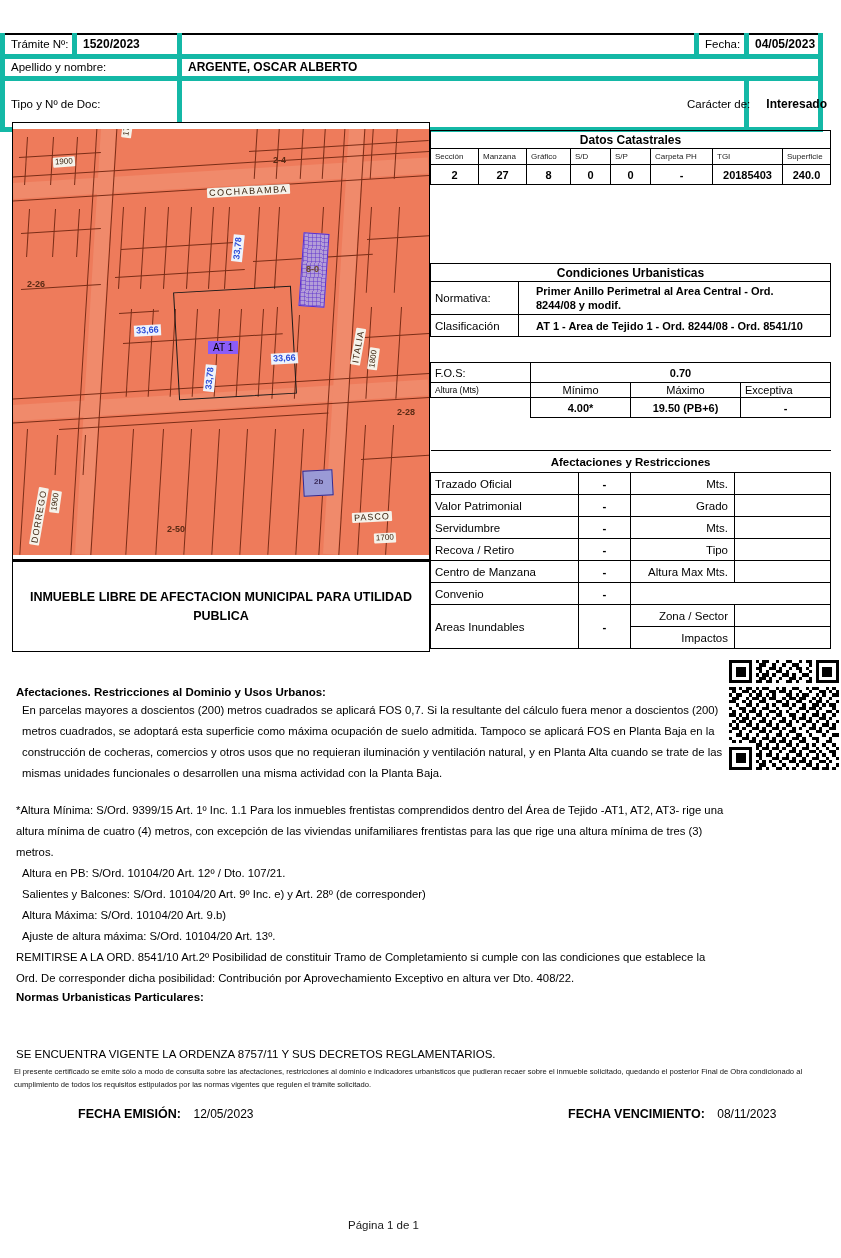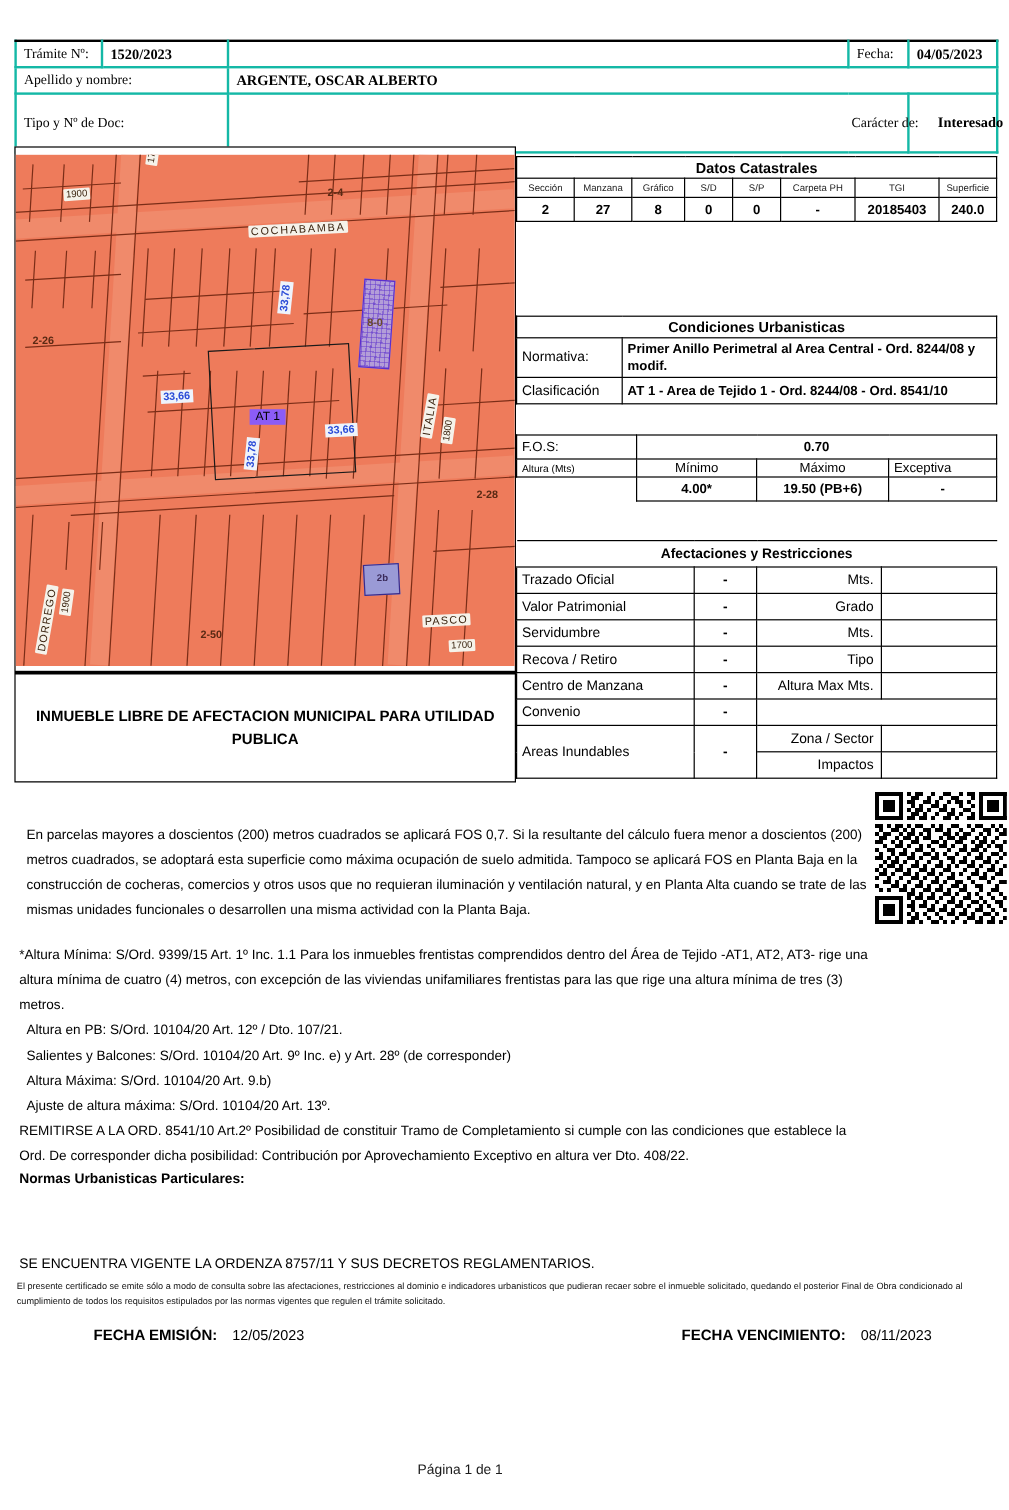--- a/index.html
+++ b/index.html
@@ -11,28 +11,27 @@
     width: 841px; height: 1258px;
     position: relative;
     font-family: "Liberation Sans", sans-serif;
     color: #000;
     -webkit-font-smoothing: antialiased;
   }
   .page { position: relative; width: 841px; height: 1258px; }
 
   
   .hdr {
-    position: absolute; left: 12px; top: 33px;
+    position: absolute; left: 0; top: 33px;
     width: 818px;
     border-collapse: collapse;
     table-layout: fixed;
-    font-family: Liberation Serif, serif;
   }
   .hdr td {
-    border: 2px solid #14b8a6;
+    border: 5px solid #14b8a6;
     height: 22px;
     padding: 0 6px;
     font-size: 11.5px;
     vertical-align: middle;
     white-space: nowrap;
   }
   .hdr td.lbl { font-size: 11.5px; font-weight: normal; }
   .hdr td.val { font-weight: bold; font-size: 12px; }
   .rowTop td { border-top: 2px solid #000; }
   .cap-right { text-align: right; padding-right: 8px; font-size: 11.5px;}
@@ -118,29 +117,29 @@
 
   
   .rt {
     position: absolute;
     border-collapse: collapse;
     table-layout: fixed;
     font-size: 11px;
   }
   .rt td { border: 1px solid #000; padding: 1px 4px; vertical-align: middle; }
   .t-title { font-weight: bold; text-align: center; font-size: 12px; height: 18px; }
-  .t-sub { text-align: center; font-size: 8px; color: #222; height: 16px; }
+  .t-sub { text-align: left; font-size: 8px; color: #222; height: 16px; }
   .t-val { text-align: center; font-weight: bold; font-size: 11px; height: 20px; }
 
   
   #tblCatastro { left: 430px; top: 130px; width: 400px; }
   
   #tblCondiciones { left: 430px; top: 263px; width: 400px; }
   #tblCondiciones td.ck { font-size: 11.5px; height: 22px; }
-  #tblCondiciones td.cv { font-weight: bold; font-size: 11px; line-height: 14px; padding: 2px 4px; }
+  #tblCondiciones td.cv { font-weight: bold; font-size: 11px; line-height: 14px; padding: 2px 17px; }
   
   #tblIndicadores { left: 430px; top: 362px; width: 400px; }
   #tblIndicadores td.ik { font-size: 11px; }
   #tblIndicadores td.tiny { font-size: 8.5px; }
   
   #tblAfect { left: 430px; top: 450px; width: 400px; }
   #tblAfect td { height: 22px; font-size: 11.5px; }
   #tblAfect td.dash { text-align: center; font-weight: bold; }
   #tblAfect td.unit { text-align: right; padding-right: 6px; }
   #tblAfect td.blank { border-right: 1px solid #000; }
@@ -795,20 +794,21 @@
           <rect x="19" y="32" width="1" height="1"></rect>
           <rect x="22" y="32" width="1" height="1"></rect>
           <rect x="25" y="32" width="2" height="1"></rect>
           <rect x="28" y="32" width="2" height="1"></rect>
           <rect x="31" y="32" width="1" height="1"></rect>
       </g>
     </svg>
   </div>
 
   <div class="body-wrap">
+    <div class="h-bold">Afectaciones. Restricciones al Dominio y Usos Urbanos:</div>
     <p class="p-txt ind">En parcelas mayores a doscientos (200) metros cuadrados se aplicará FOS 0,7. Si la resultante del cálculo fuera menor a doscientos (200) metros cuadrados, se adoptará esta superficie como máxima ocupación de suelo admitida. Tampoco se aplicará FOS en Planta Baja en la construcción de cocheras, comercios y otros usos que no requieran iluminación y ventilación natural, y en Planta Alta cuando se trate de las mismas unidades funcionales o desarrollen una misma actividad con la Planta Baja.</p>
     <div class="spacer"></div>
     <p class="p-txt">*Altura Mínima: S/Ord. 9399/15 Art. 1º Inc. 1.1 Para los inmuebles frentistas comprendidos dentro del Área de Tejido -AT1, AT2, AT3- rige una altura mínima de cuatro (4) metros, con excepción de las viviendas unifamiliares frentistas para las que rige una altura mínima de tres (3) metros.</p>
     <div class="line">Altura en PB: S/Ord. 10104/20 Art. 12º / Dto. 107/21.</div>
     <div class="line">Salientes y Balcones: S/Ord. 10104/20  Art. 9º Inc. e) y Art. 28º (de corresponder)</div>
     <div class="line">Altura Máxima: S/Ord. 10104/20 Art. 9.b)</div>
     <div class="line">Ajuste de altura máxima: S/Ord. 10104/20 Art. 13º.</div>
     <p class="p-txt">REMITIRSE A LA ORD. 8541/10  Art.2º Posibilidad de constituir Tramo de Completamiento si cumple con las condiciones que establece la Ord. De corresponder dicha posibilidad: Contribución por Aprovechamiento Exceptivo en altura ver Dto. 408/22.</p>
     <div class="h-bold" style="margin-top:2px">Normas Urbanisticas Particulares:</div>
   </div>

